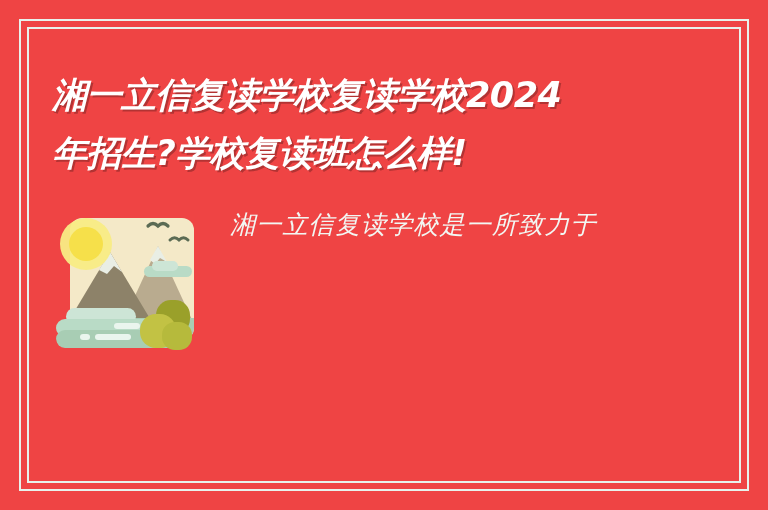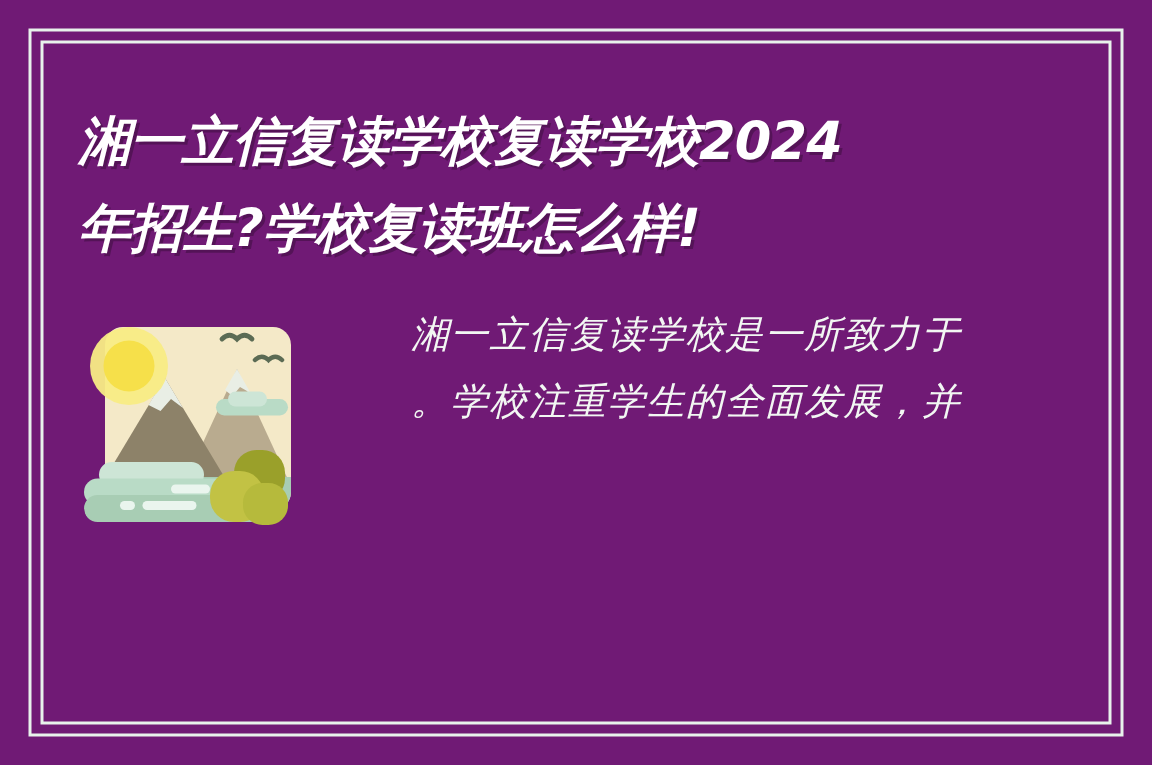--- a/index.html
+++ b/index.html
@@ -11,21 +11,21 @@
     width: 768px;
     height: 510px;
     overflow: hidden;
     font-family: "DejaVu Sans", sans-serif;
   }
 
   .poster {
     position: relative;
     width: 768px;
     height: 510px;
-    background: #701a75;
+    background: #ef4444;
     box-sizing: border-box;
     overflow: hidden;
   }
 
   
   .frame-outer {
     position: absolute;
     left: 19px;
     top: 19px;
     right: 19px;
@@ -92,27 +92,26 @@
 
   
   .body-text {
     flex: 1 1 auto;
     margin-left: 32px;
     padding-top: 4px;
   }
   .body-line {
     display: block;
     color: #f2f7f3;
-    font-family: Liberation Mono, monospace;
+    font-family: Liberation Serif, serif;
     font-style: italic;
     font-size: 25px;
     line-height: 45px;
     letter-spacing: 1.2px;
     white-space: nowrap;
-    margin-left: 44px;
   }
 </style>
 </head>
 <body>
 
 <div class="poster">
 
   <div class="frame-outer"></div>
   <div class="frame-inner"></div>
 
@@ -167,17 +166,16 @@
           <rect x="110" y="116" width="30" height="28" rx="13" fill="#b6ba3c"></rect>
         </g>
 
         <circle cx="34" cy="38" r="26" fill="#f8ec85" opacity="0.95"></circle>
         <circle cx="34" cy="38" r="17" fill="#f6e04a"></circle>
       </svg>
     </div>
 
     <div class="body-text">
       <span class="body-line">湘一立信复读学校是一所致力于</span>
-      <span class="body-line">。学校注重学生的全面发展，并</span>
     </div>
 
   </div>
 </div>
 
 </body></html>

